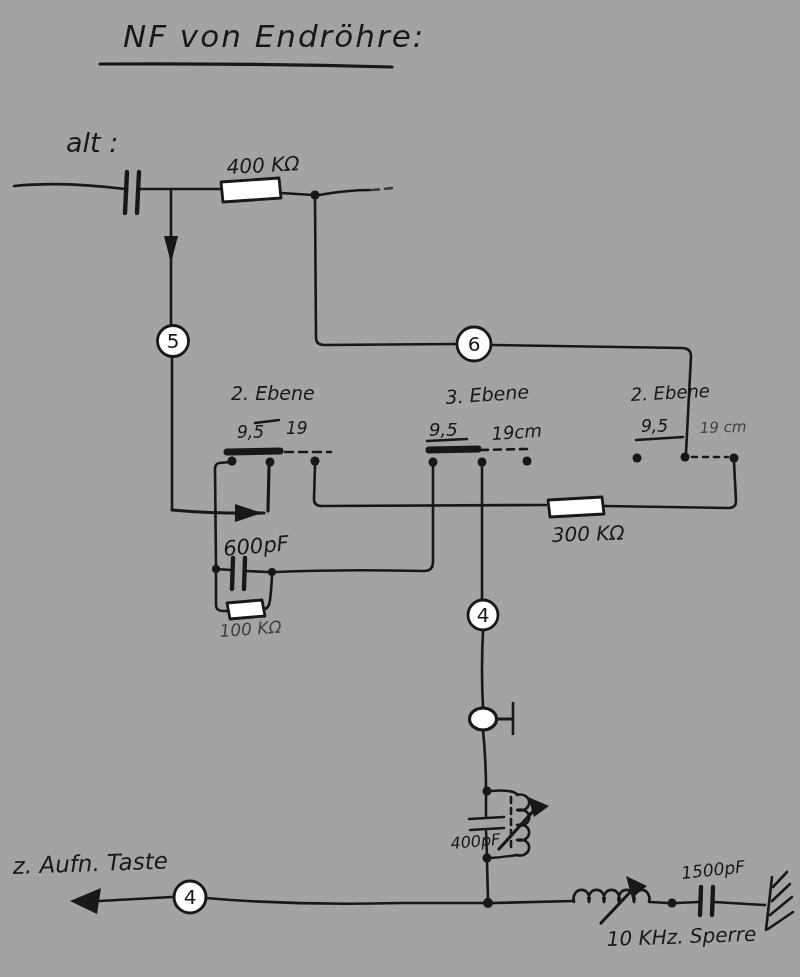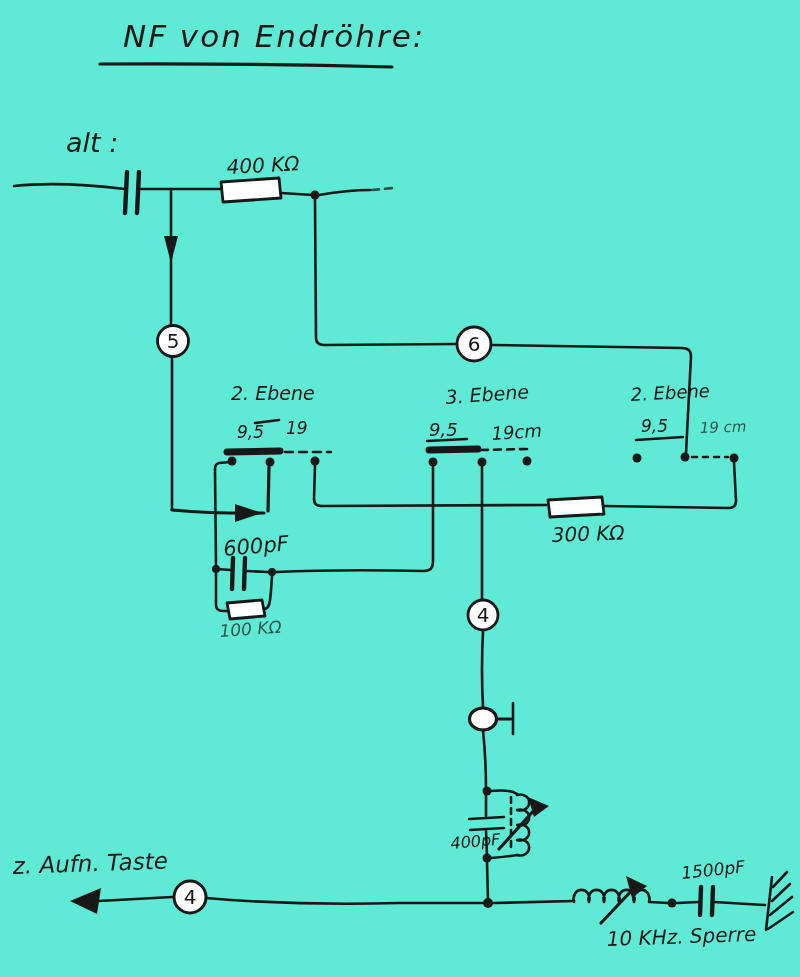--- a/index.html
+++ b/index.html
@@ -1,16 +1,16 @@
 <!DOCTYPE html>
 <html><head>
 <meta charset="utf-8">
 <style>
   html,body{margin:0;padding:0;background:#e8e8e8;}
-  .page{width:800px;height:977px;background:#5eead4;position:relative;margin:0 auto;overflow:hidden;}
+  .page{width:800px;height:977px;background:#a3a3a3;position:relative;margin:0 auto;overflow:hidden;}
   svg{display:block;}
   .ink{stroke:#181818;stroke-width:2.6;fill:none;stroke-linecap:round;stroke-linejoin:round;}
   .w3{stroke-width:3.2;}
   .w4{stroke-width:4.4;}
   .bar{stroke-width:7;}
   .comp{fill:#ffffff;stroke:#181818;stroke-width:2.8;stroke-linejoin:round;}
   .blk{fill:#181818;stroke:none;}
   text{fill:#181818;font-family:"DejaVu Sans",sans-serif;font-style:italic;}
   .hand-lg{font-size:31px;letter-spacing:2px;}
   .hand-md{font-size:27px;}

